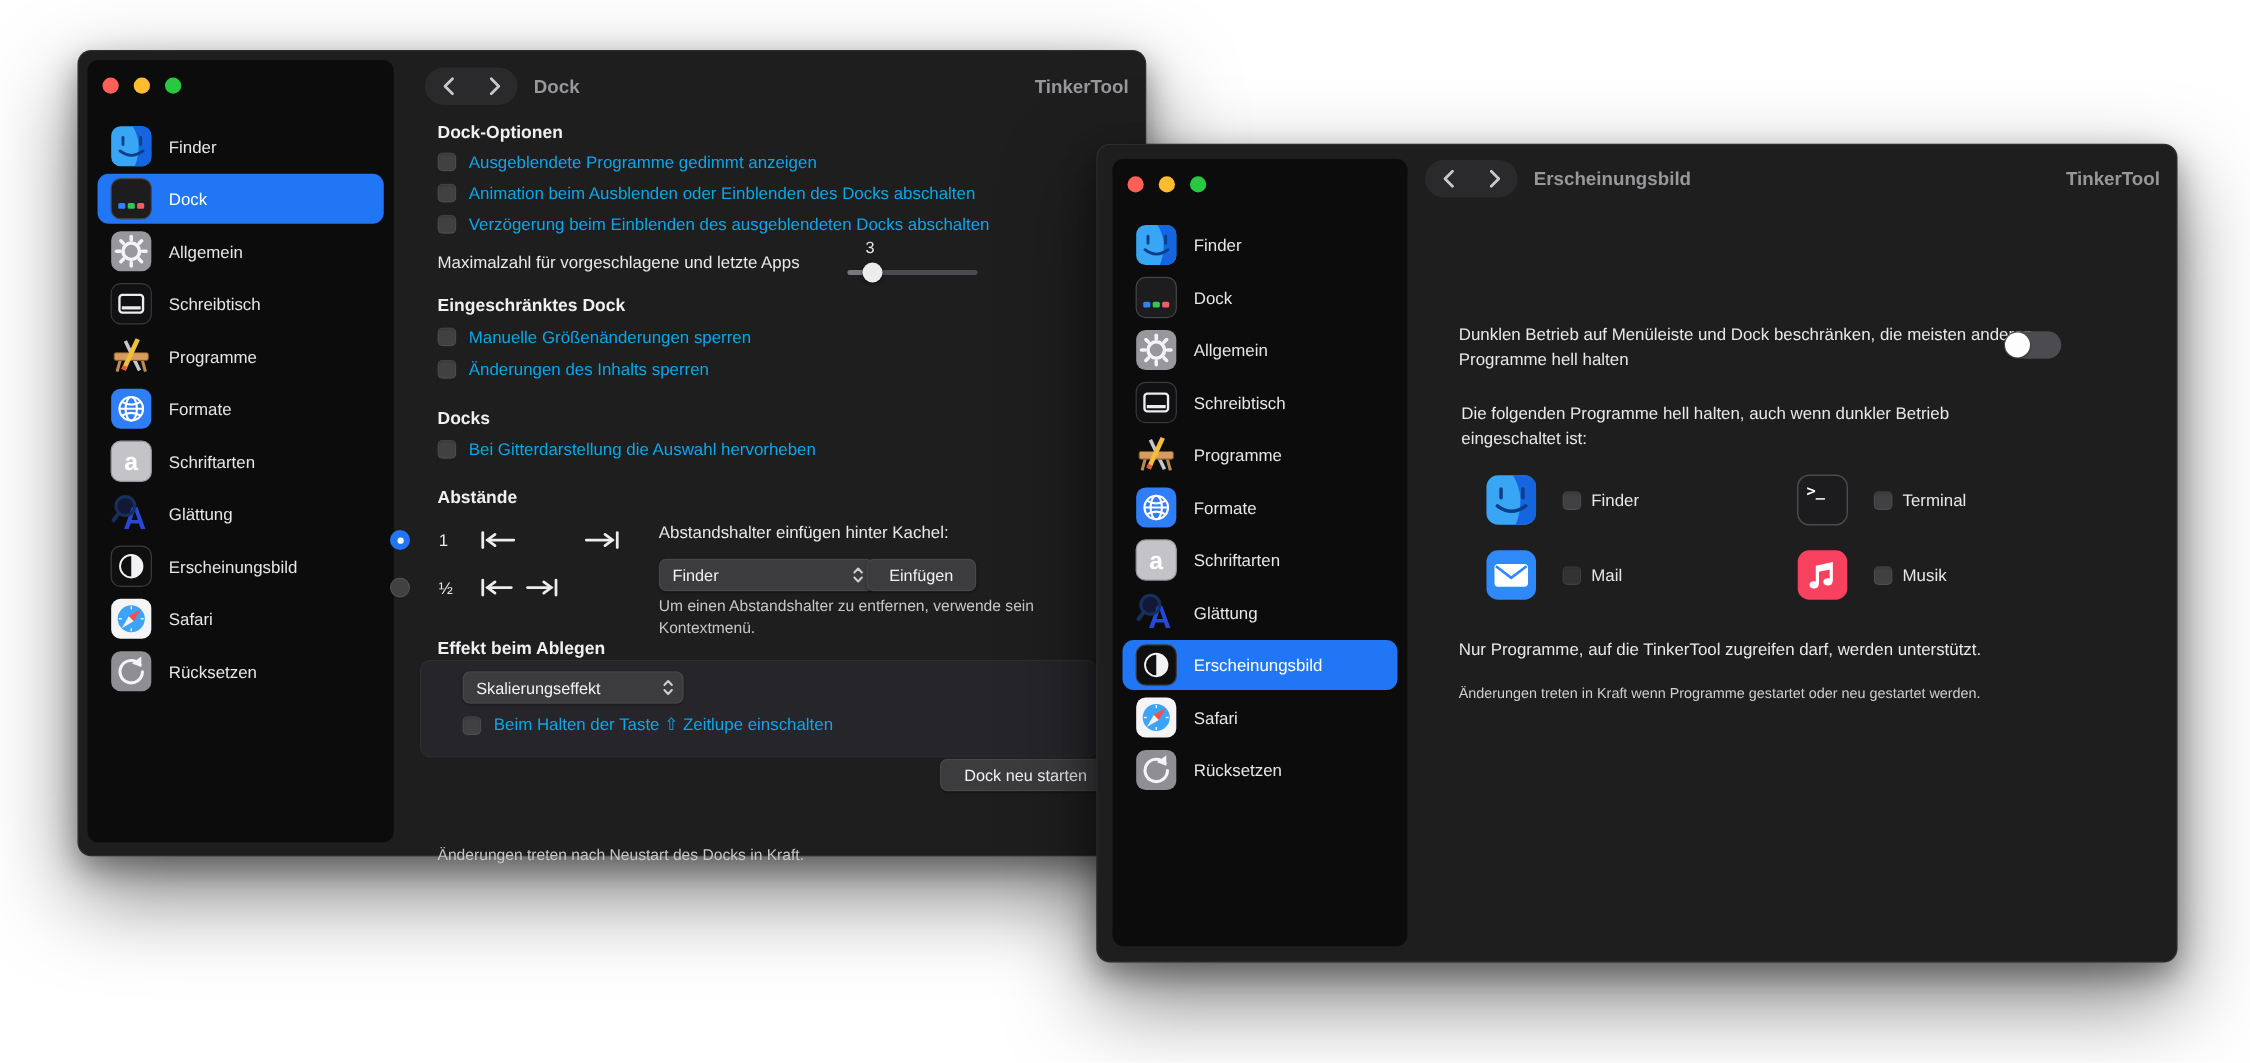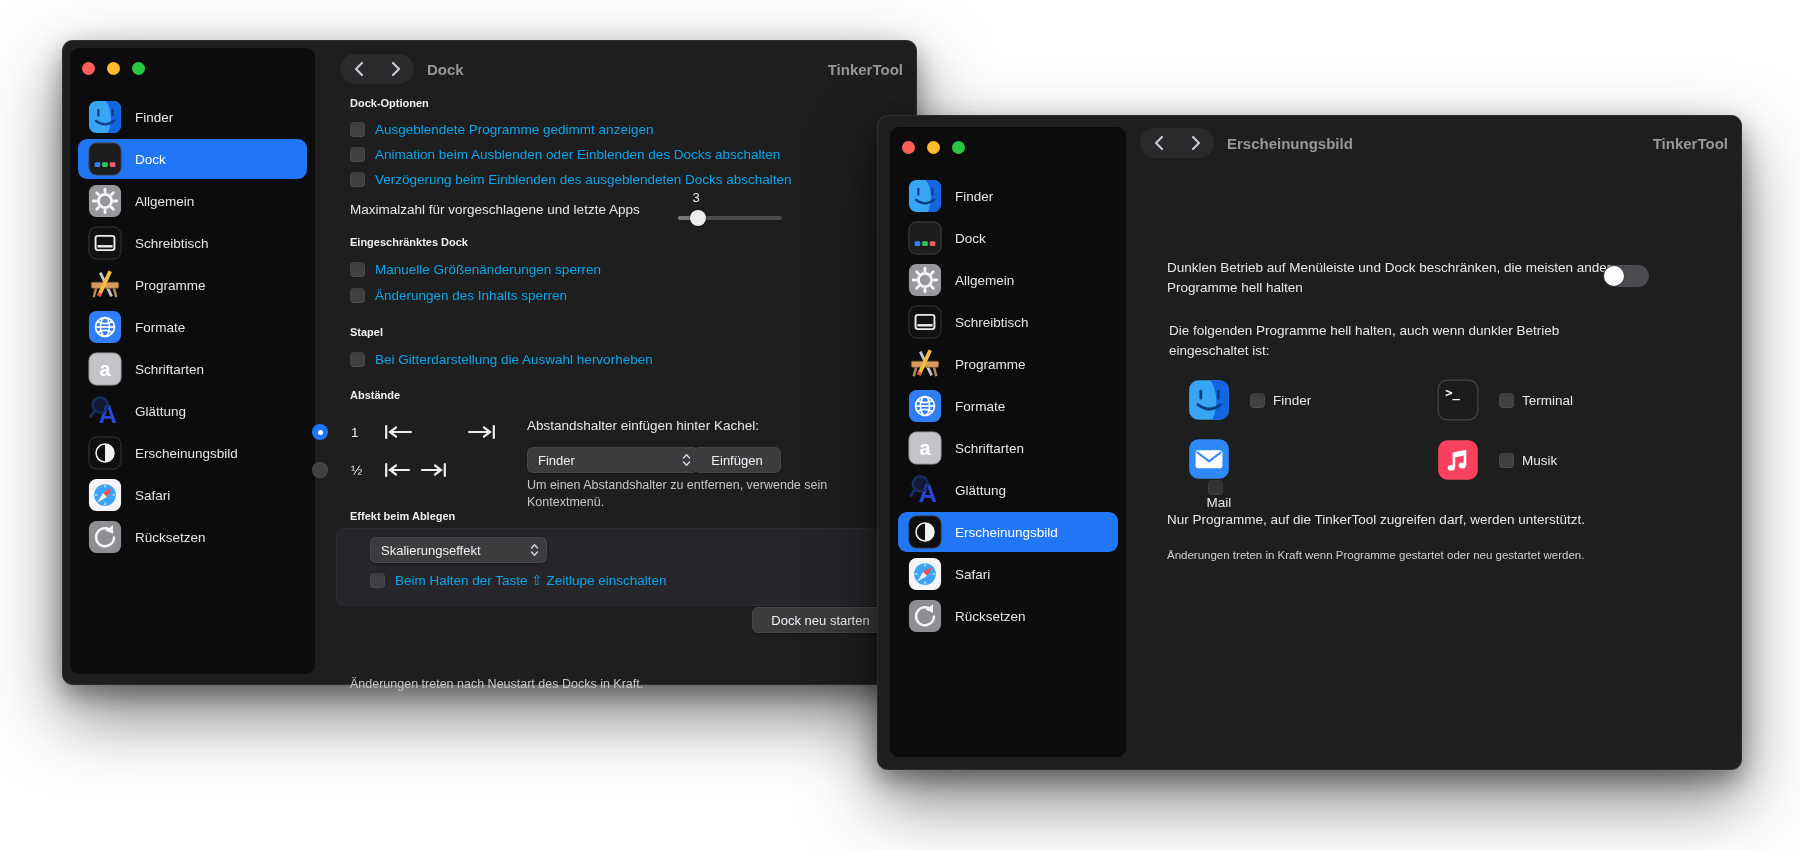--- a/index.html
+++ b/index.html
@@ -30,21 +30,21 @@
     align-items:center;justify-content:space-around;flex:none;}
   .navbtn{background:none;border:none;padding:0;width:34px;height:30px;display:flex;
     align-items:center;justify-content:center;cursor:pointer;}
   .pane-title{font-size:15px;font-weight:700;color:#97979c;margin-left:13px;white-space:nowrap;}
   .app-title{margin-left:auto;font-size:15px;font-weight:700;color:#97979c;text-align:center;}
 
   .content{position:absolute;top:0;bottom:0;}
   #back-content{left:286px;width:561px;}
   #front-content{left:290px;width:560px;}
 
-  .sec{position:absolute;left:2px;font-size:11px;font-weight:700;color:#f0f0f2;margin:0;white-space:nowrap;}
+  .sec{position:absolute;left:2px;font-size:14px;font-weight:700;color:#f0f0f2;margin:0;white-space:nowrap;}
   .cbrow{position:absolute;left:2px;display:flex;align-items:center;gap:10px;white-space:nowrap;}
   .checkbox{width:15px;height:15px;border-radius:4px;background:#414144;flex:none;
     box-shadow:inset 0 0 0 1px rgba(255,255,255,.08),inset 0 1px 2px rgba(0,0,0,.35);}
   .checkbox.cbdim{background:#333336;}
   .cblabel{font-size:13.5px;color:#0ea5e9;}
   .txt{position:absolute;font-size:13.5px;color:#e8e8eb;line-height:20px;}
   .note{position:absolute;font-size:12.5px;color:#c7c7cb;line-height:17px;}
   .small{font-size:11.5px;color:#cfcfd3;}
   .dim{color:#8a8a8e;}
 
@@ -259,21 +259,21 @@
     <h3 class="sec" style="top:196px">Eingeschränktes Dock</h3>
     <div class="cbrow" style="top:222px">
       <span class="checkbox"></span>
       <span class="cblabel">Manuelle Größenänderungen sperren</span>
     </div>
     <div class="cbrow" style="top:248px">
       <span class="checkbox"></span>
       <span class="cblabel">Änderungen des Inhalts sperren</span>
     </div>
 
-    <h3 class="sec" style="top:286px">Stapel</h3>
+    <h3 class="sec" style="top:286px">Docks</h3>
     <div class="cbrow" style="top:312px">
       <span class="checkbox"></span>
       <span class="cblabel">Bei Gitterdarstellung die Auswahl hervorheben</span>
     </div>
 
     <h3 class="sec" style="top:349px">Abstände</h3>
 
     <div class="radiorow" style="top:383px">
       <span class="radio on">
           <span class="dot"></span>
@@ -505,21 +505,21 @@
           <span class="applabel">Finder</span>
         </div>
         <div class="appcell" style="left: 270px; top: 263px;">
           <svg width="42" height="42" viewBox="0 0 36 36">
             <rect x="1" y="1" width="34" height="34" rx="8" fill="#1c1c1e" stroke="#4a4a4f" stroke-width="1"></rect>
             <text x="7" y="15.5" font-size="10.5" font-weight="700" fill="#fff" font-family="DejaVu Sans Mono,monospace">&gt;_</text>
           </svg>
           <span class="checkbox"></span>
           <span class="applabel">Terminal</span>
         </div>
-        <div class="appcell" style="left: 21px; top: 323px; flex-direction: column;">
+        <div class="appcell" style="left: 21px; top: 323px;">
           <svg width="42" height="42" viewBox="0 0 36 36">
             <rect x="1" y="1" width="34" height="34" rx="8" fill="#2f89f8"></rect>
             <rect x="6.5" y="10.5" width="23" height="15.5" rx="2.5" fill="#fff"></rect>
             <path d="M7.5 12 L18 20 L28.5 12" fill="none" stroke="#2f89f8" stroke-width="1.8"></path>
           </svg>
           <span class="checkbox cbdim"></span>
           <span class="applabel dim">Mail</span>
         </div>
         <div class="appcell" style="left: 270px; top: 323px;">
           <svg width="42" height="42" viewBox="0 0 36 36">

